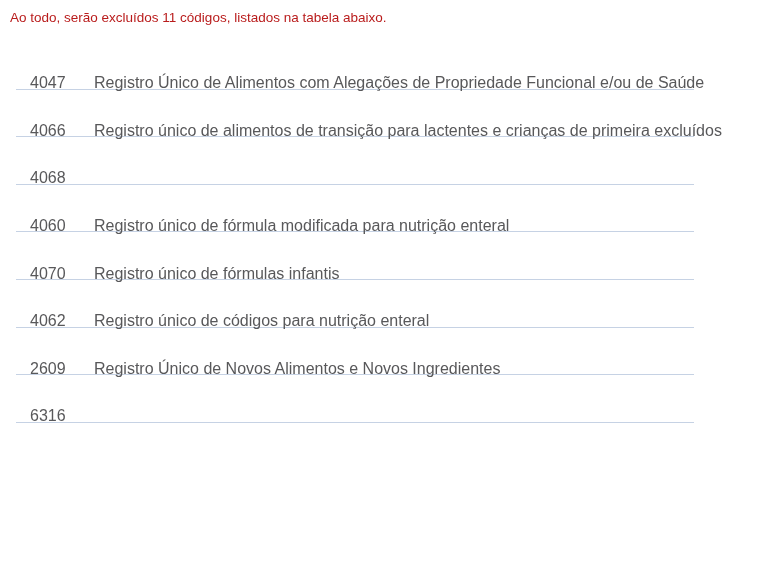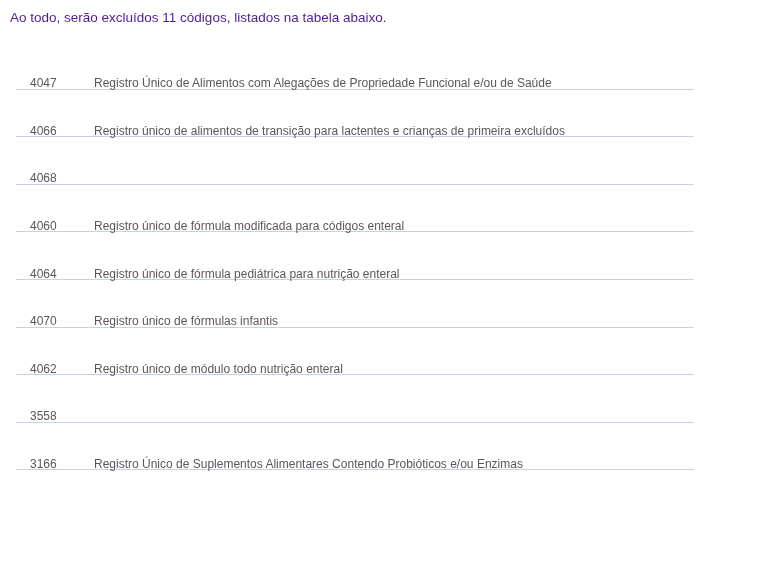--- a/index.html
+++ b/index.html
@@ -12,34 +12,34 @@
     height: 582px;
     overflow: hidden;
     font-family: "Liberation Sans", sans-serif;
     color: #58585a;
     -webkit-font-smoothing: antialiased;
   }
   .intro {
     margin: 8px 0 0 10px;
     font-size: 13.5px;
     line-height: 19px;
-    color: #4c1d95;
+    color: #b91c1c;
   }
   .codes-table {
     margin: 15px 0 0 16px;
     width: 678px;
   }
   .row {
     display: flex;
     align-items: center;
     height: 46.6px;
     border-bottom: 1px solid #c6d2e4;
   }
   .cell {
-    font-size: 12px;
+    font-size: 16px;
     line-height: 18px;
     color: #58585a;
     white-space: nowrap;
     margin-top: 36px;
   }
   .cell.code {
     margin-left: 14px;
     width: 64px;
     flex: 0 0 64px;
   }
@@ -62,41 +62,37 @@
     <div class="cell code">4066</div>
     <div class="cell desc">Registro único de alimentos de transição para lactentes e crianças de primeira excluídos</div>
   </div>
 
   <div class="row">
     <div class="cell code">4068</div>
   </div>
 
   <div class="row">
     <div class="cell code">4060</div>
-    <div class="cell desc">Registro único de fórmula modificada para códigos enteral</div>
+    <div class="cell desc">Registro único de fórmula modificada para nutrição enteral</div>
   </div>
 
 
-  <div class="row">
-    <div class="cell code">4064</div>
-    <div class="cell desc">Registro único de fórmula pediátrica para nutrição enteral</div>
-  </div>
 
   <div class="row">
     <div class="cell code">4070</div>
     <div class="cell desc">Registro único de fórmulas infantis</div>
   </div>
 
 
   <div class="row">
     <div class="cell code">4062</div>
-    <div class="cell desc">Registro único de módulo todo nutrição enteral</div>
+    <div class="cell desc">Registro único de códigos para nutrição enteral</div>
   </div>
 
   <div class="row">
-    <div class="cell code">3558</div>
+    <div class="cell code">2609</div>
+    <div class="cell desc">Registro Único de Novos Alimentos e Novos Ingredientes</div>
   </div>
 
   <div class="row">
-    <div class="cell code">3166</div>
-    <div class="cell desc">Registro Único de Suplementos Alimentares Contendo Probióticos e/ou Enzimas</div>
+    <div class="cell code">6316</div>
   </div>
 </div>
 
 </body></html>

